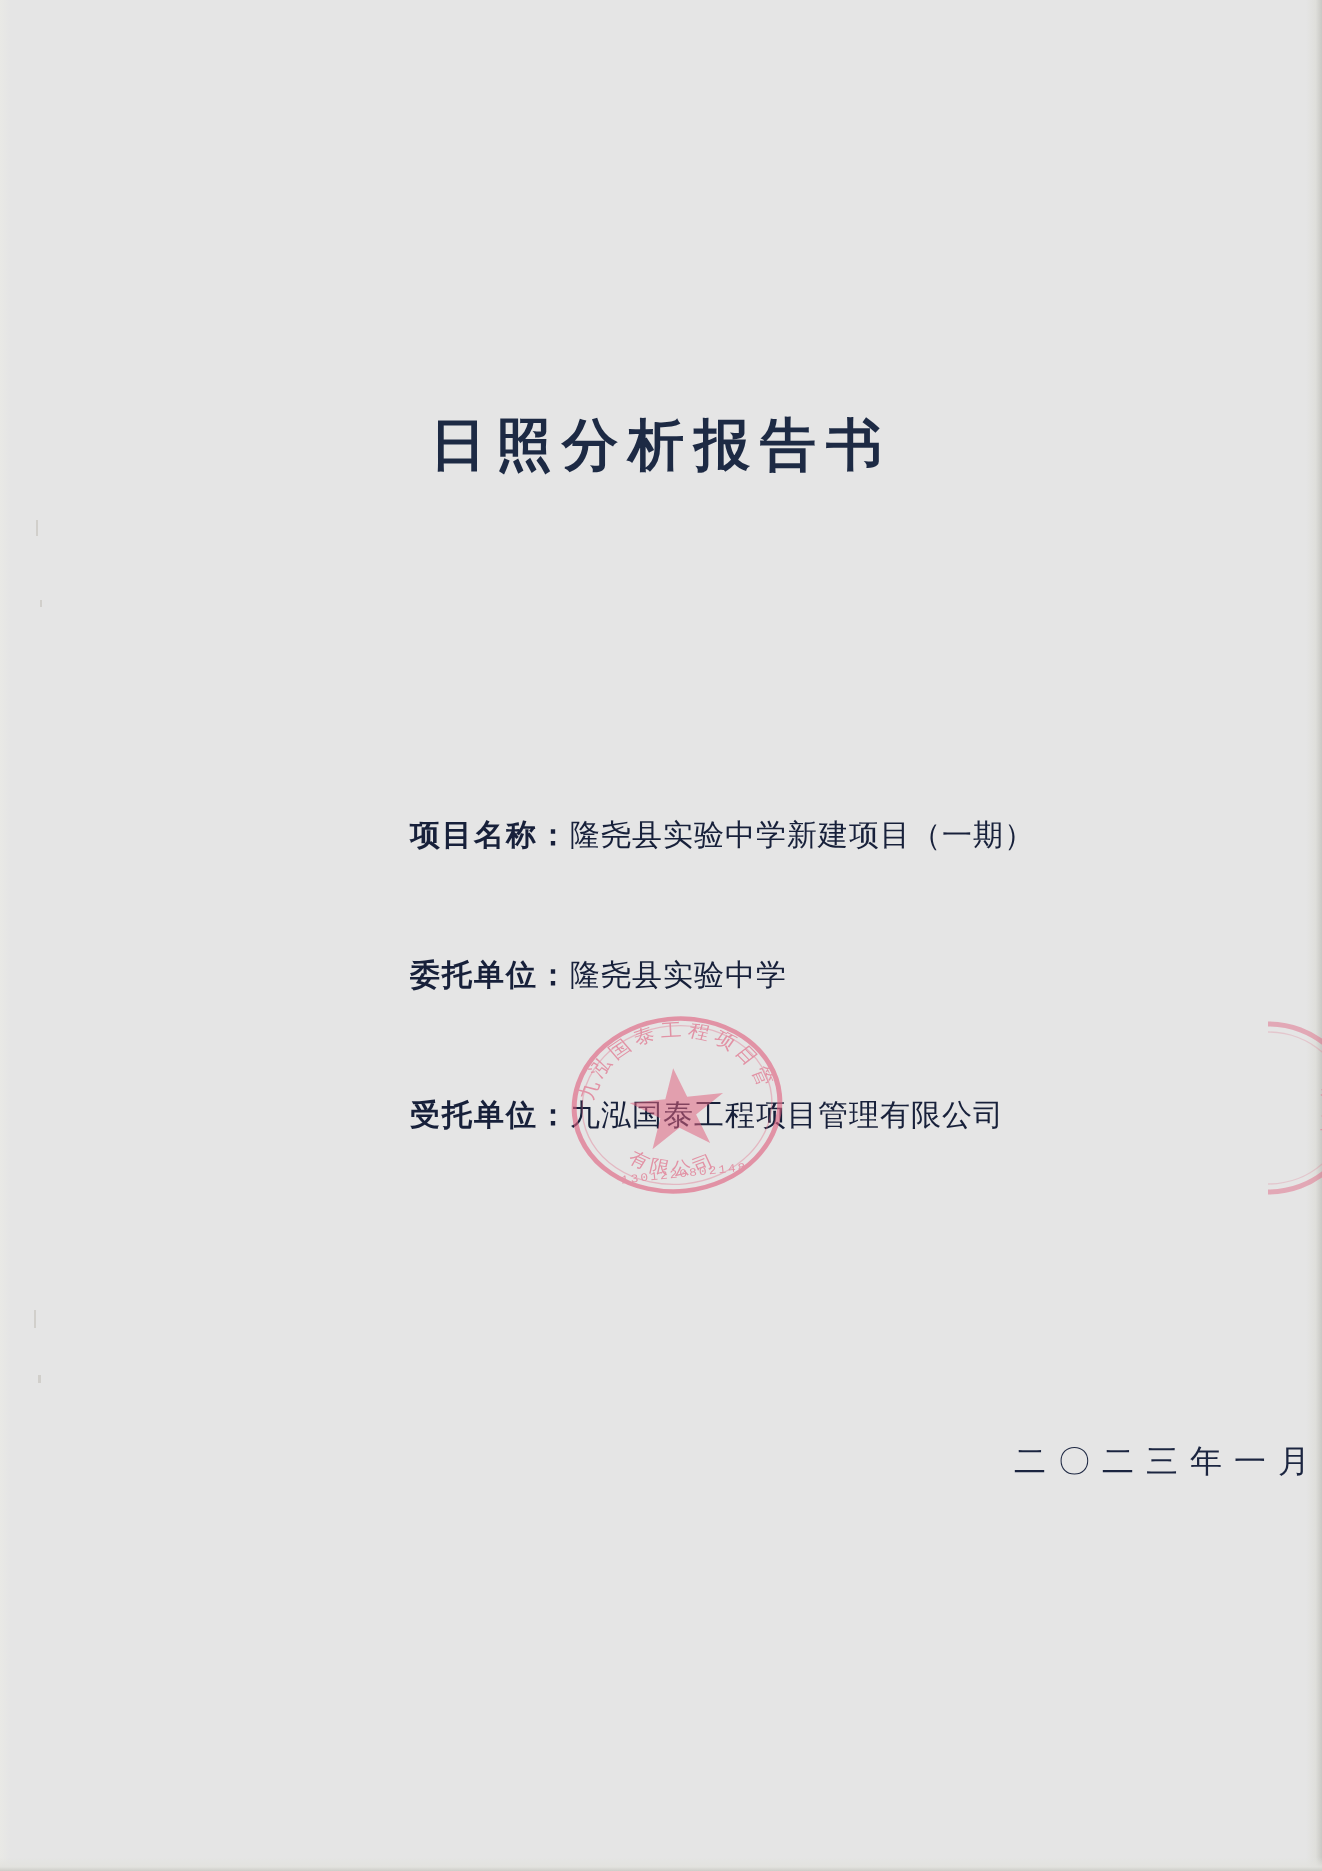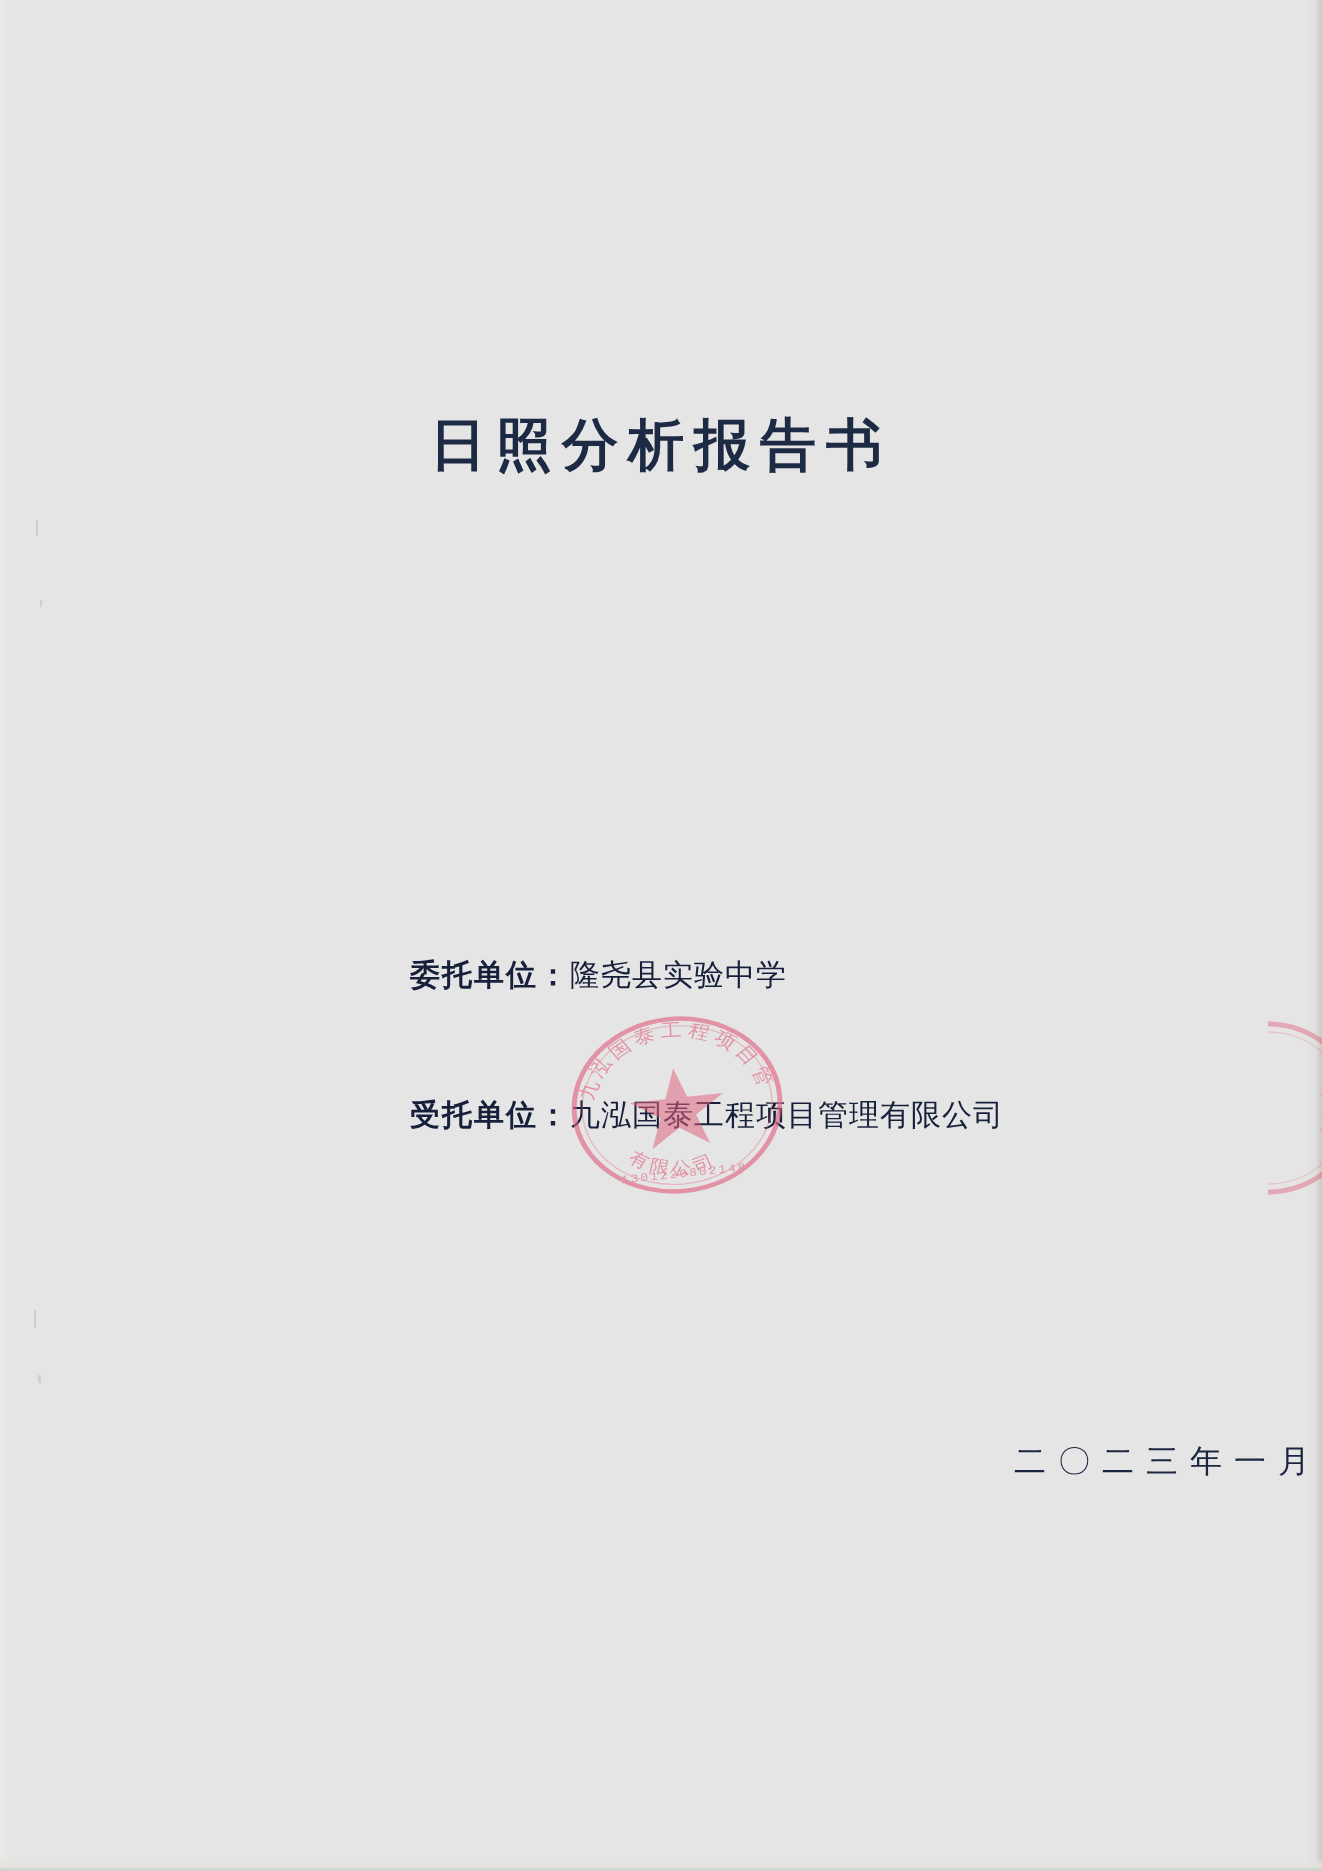--- a/index.html
+++ b/index.html
@@ -138,20 +138,23 @@
   <div class="scan-edge-right"></div>
   <div class="scan-edge-bottom"></div>
 
   <div class="speck" style="left:36px; top:520px; width:2px; height:16px;"></div>
   <div class="speck" style="left:40px; top:600px; width:2px; height:7px;"></div>
   <div class="speck" style="left:34px; top:1310px; width:2px; height:18px;"></div>
   <div class="speck" style="left:38px; top:1375px; width:3px; height:8px;"></div>
 
   <div id="doc-title">日照分析报告书</div>
 
+  <div class="field-row" id="field-project">
+    <span class="field-label">项目名称：</span><span class="field-value">隆尧县实验中学新建项目（一期）</span>
+  </div>
 
   <div class="field-row" id="field-client">
     <span class="field-label">委托单位：</span><span class="field-value">隆尧县实验中学</span>
   </div>
 
   <div class="field-row" id="field-vendor">
     <span class="field-label">受托单位：</span><span class="field-value">九泓国泰工程项目管理有限公司</span>
   </div>
 
   <div id="doc-date">二〇二三年一月</div>

